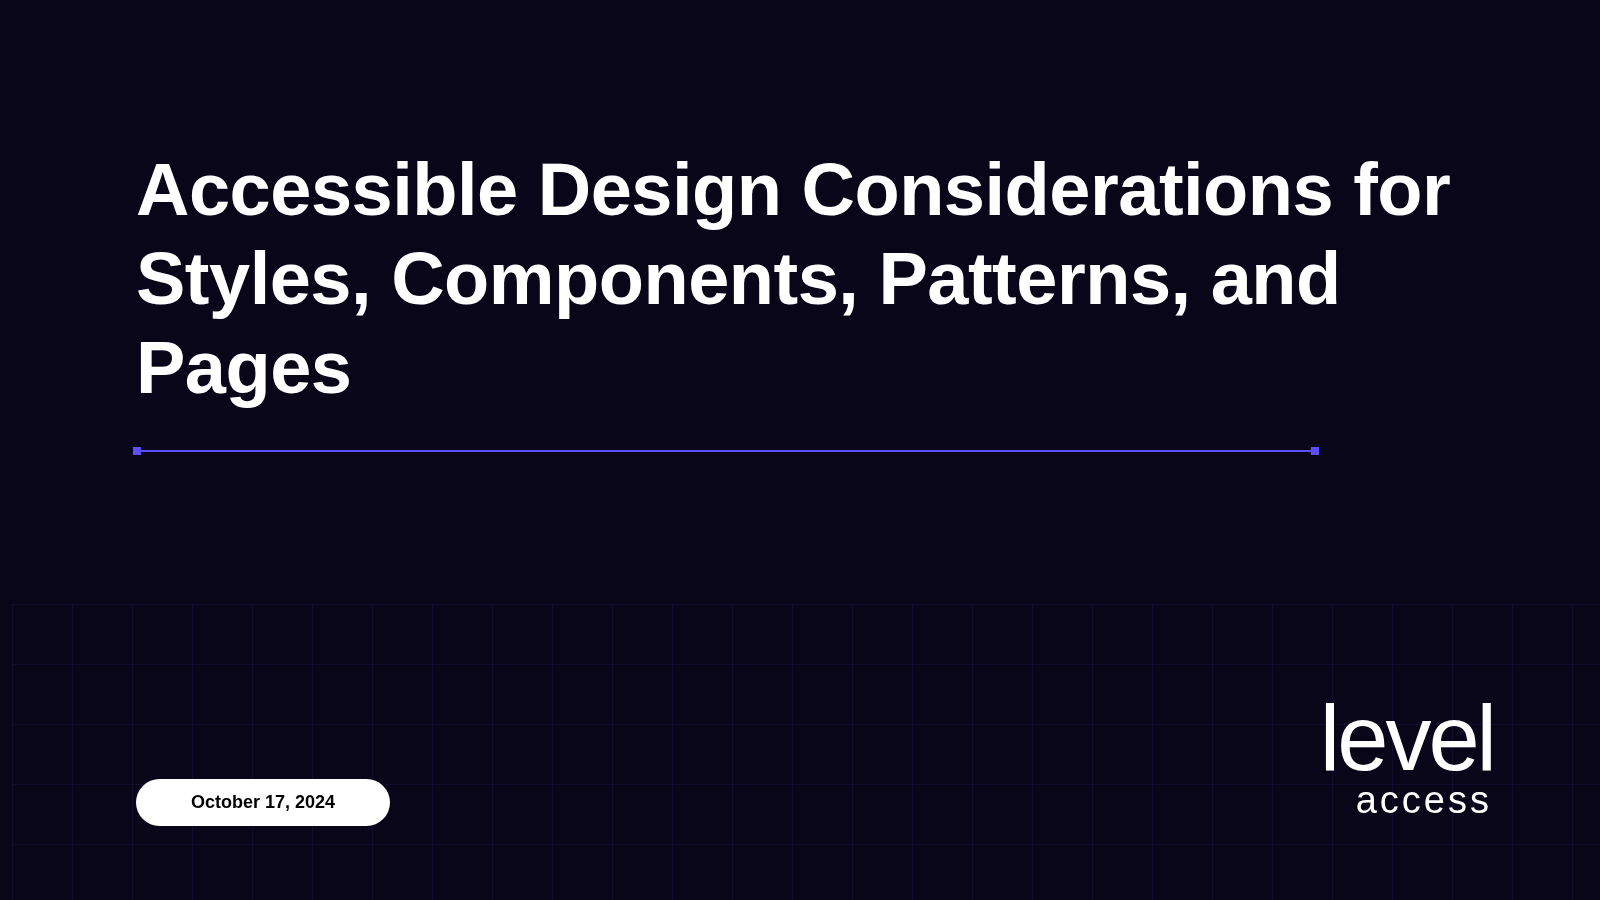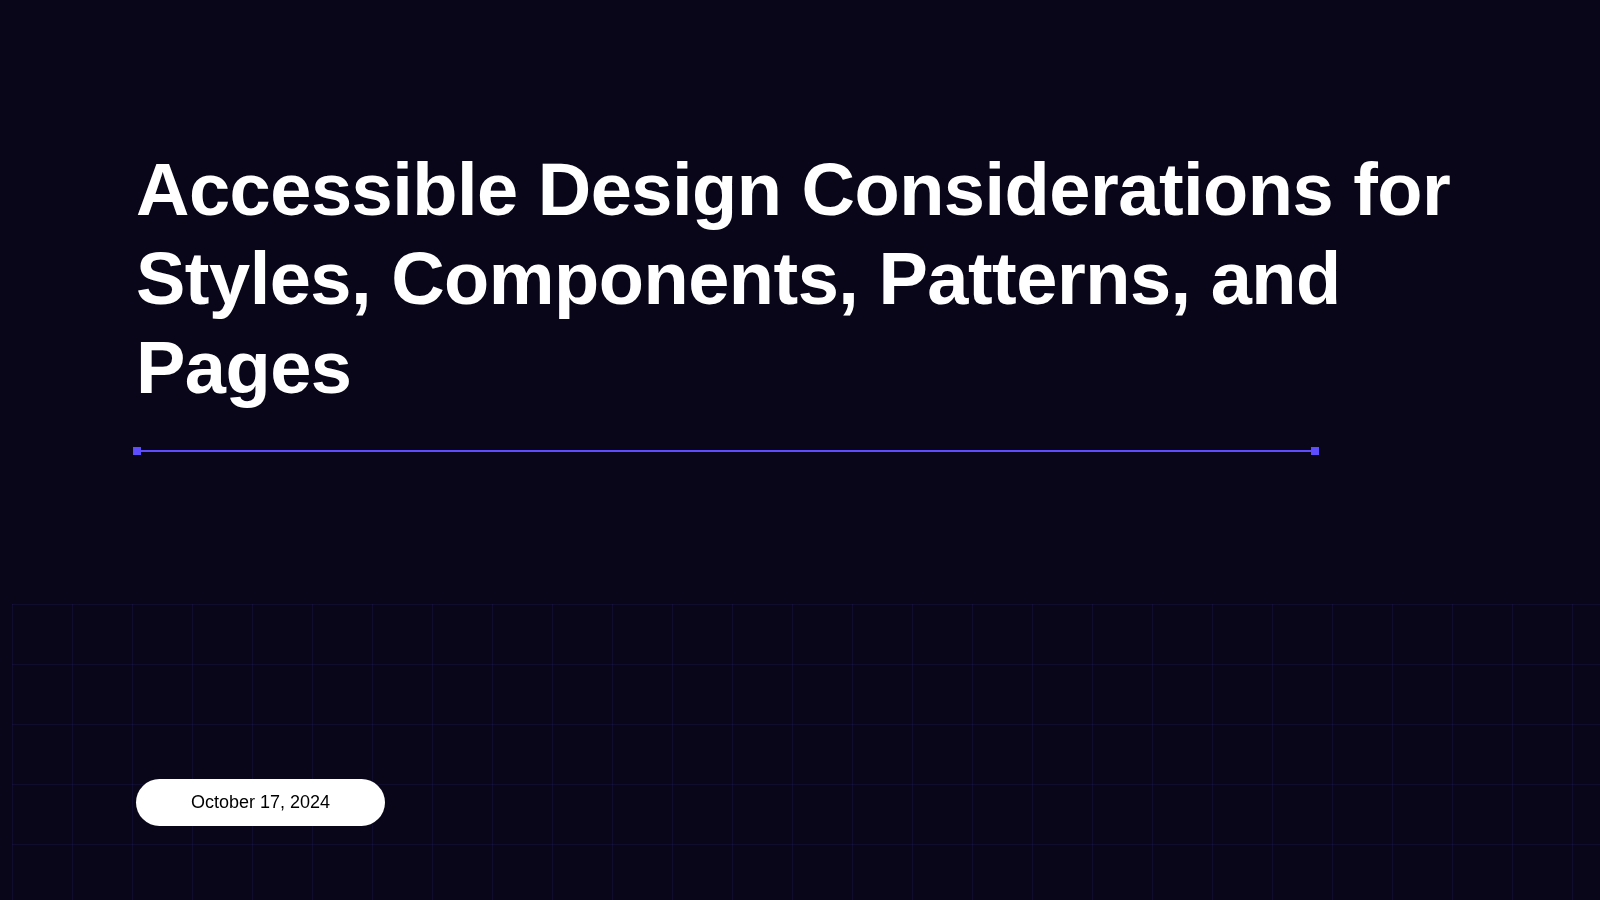--- a/index.html
+++ b/index.html
@@ -71,21 +71,21 @@
     
     .date-pill {
       position: absolute;
       left: 120px;
       bottom: 82px;
       background-color: #ffffff;
       color: #000000;
       padding: 13px 55px;
       border-radius: 100px;
       font-size: 18px;
-      font-weight: 400;
+      font-weight: 700;
     }
     
     .logo {
       position: absolute;
       right: 110px;
       bottom: 82px;
       color: #ffffff;
       text-align: right;
     }
     
@@ -124,13 +124,17 @@
 <div class="grid-overlay"></div>
 
 <div class="slide-container">
   <h1 class="main-title">Accessible Design Considerations for Styles, Components, Patterns, and Pages</h1>
 
   <div class="divider"></div>
 
 
   <div class="date-pill">October 17, 2024</div>
 
+  <div class="logo">
+    <div class="logo-level">level</div>
+    <div class="logo-access">access</div>
+  </div>
 </div>
 
 </body></html>

